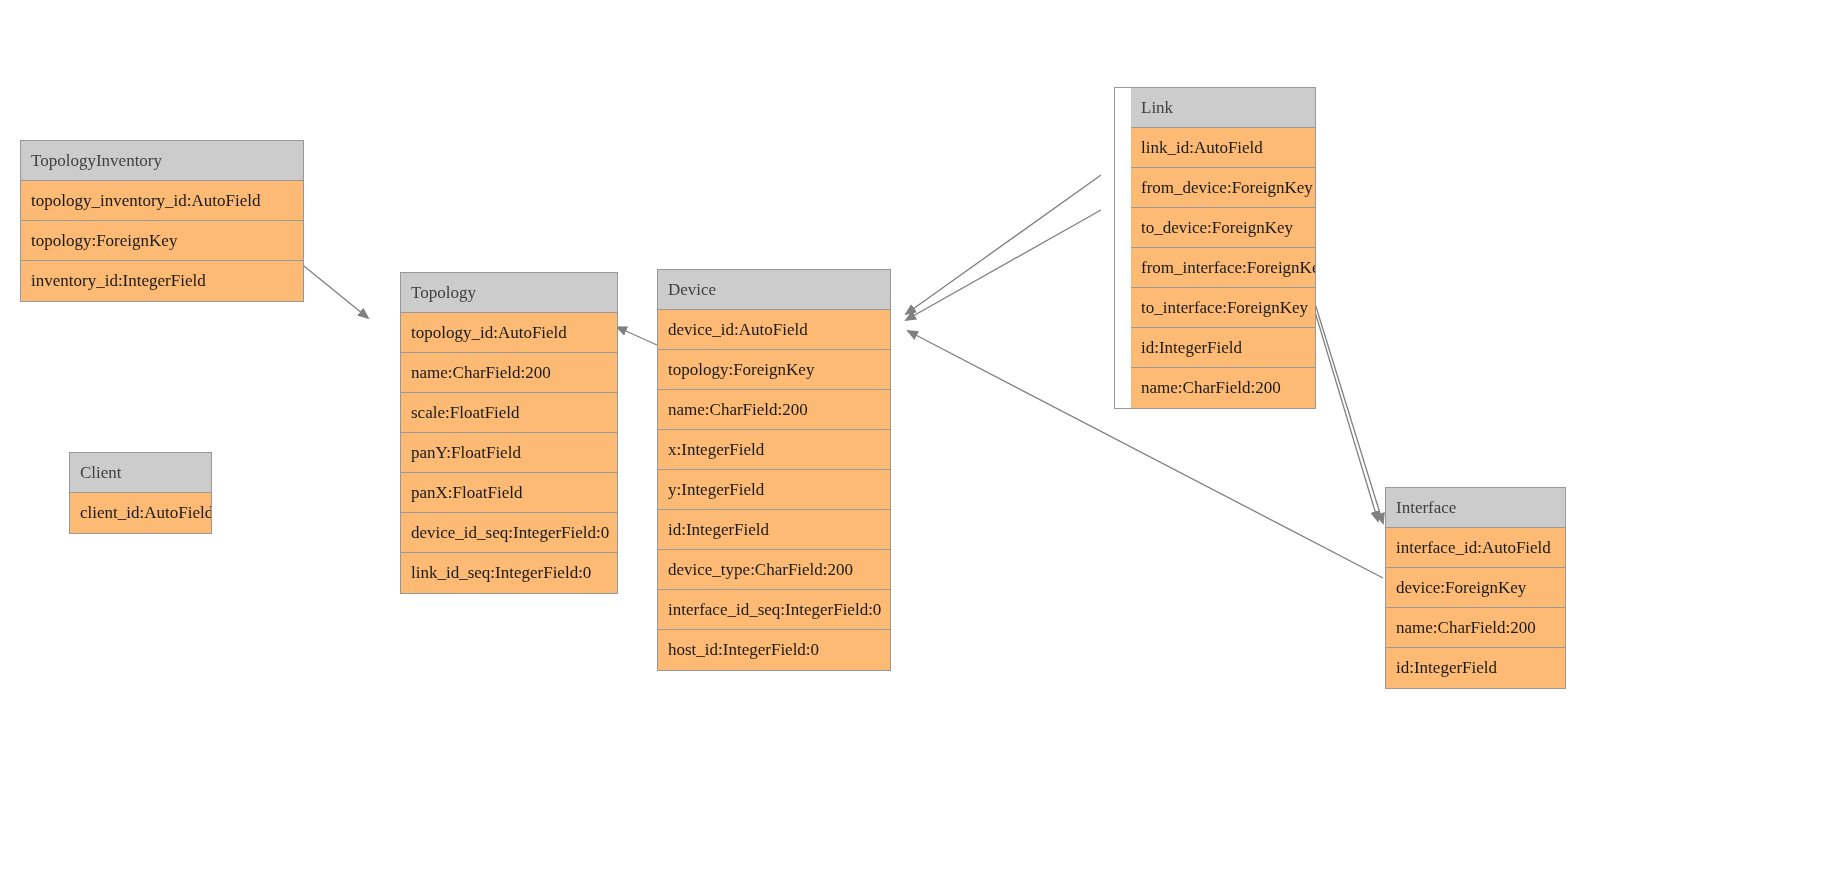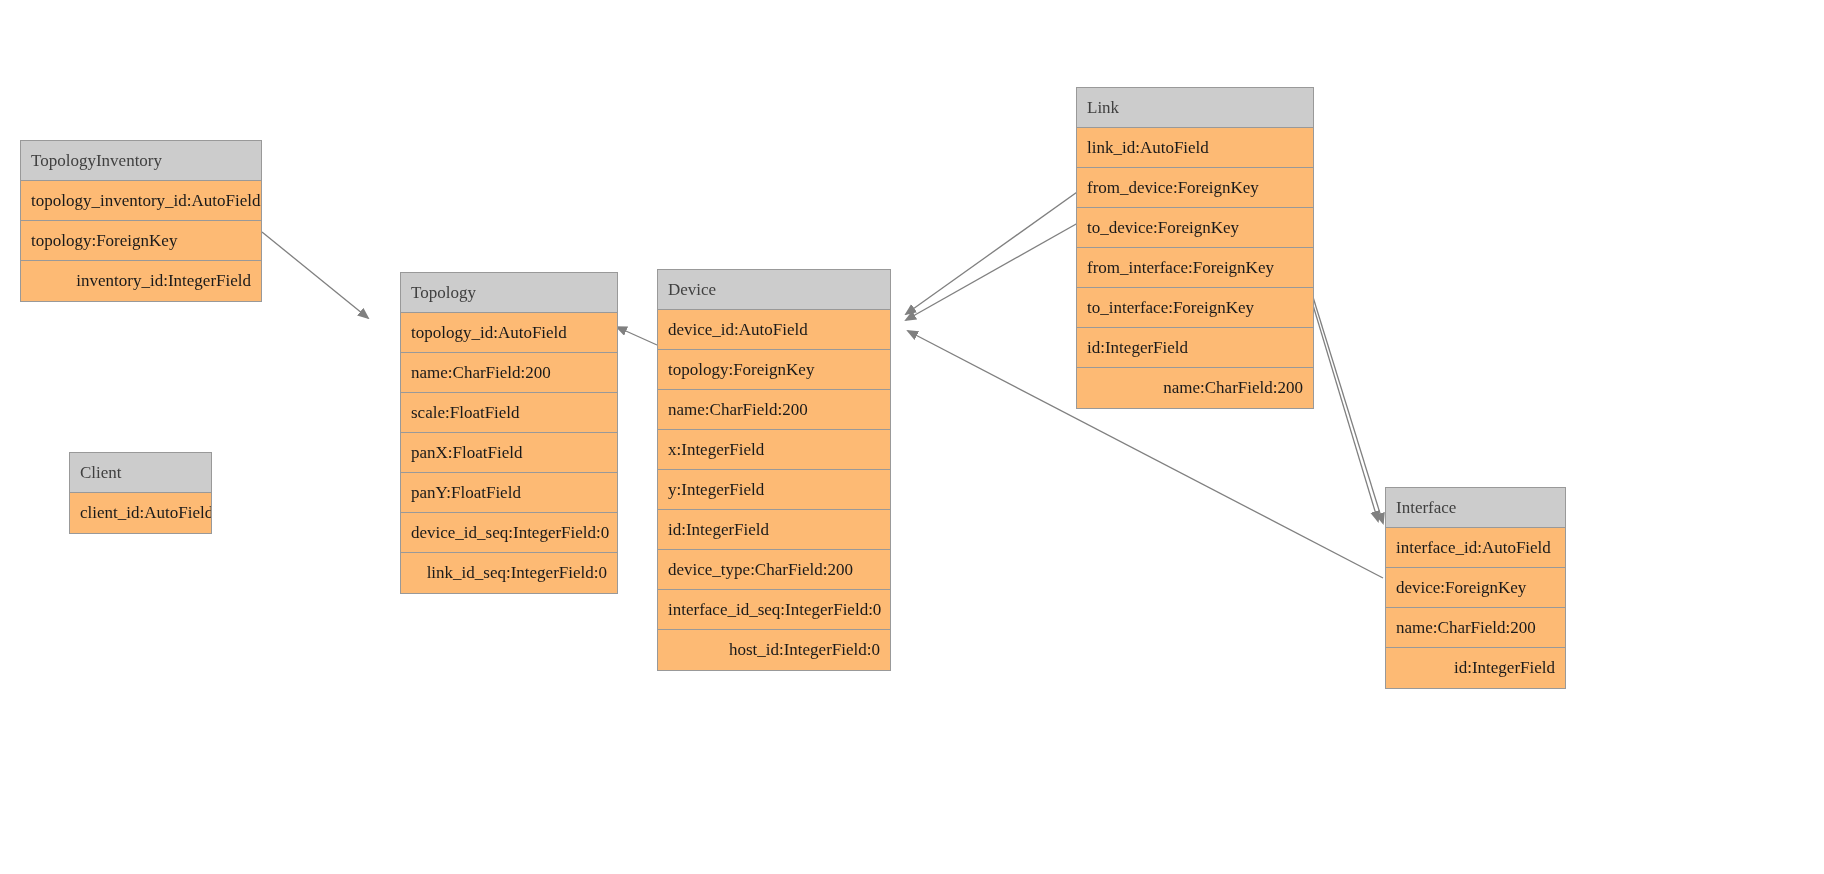--- a/index.html
+++ b/index.html
@@ -49,21 +49,20 @@
     border-bottom: 1px solid #999999;
     font-size: 17px;
     line-height: 40px;
     height: 40px;
     padding: 0 10px;
     white-space: nowrap;
     overflow: hidden;
   }
   .entity .field.last {
     border-bottom: none;
-    text-align: right;
   }
 </style>
 </head>
 <body>
 
 <div id="canvas">
 
   <svg class="edges" viewBox="0 0 1824 874">
     <defs>
       <marker id="arrow" markerWidth="12" markerHeight="12" refX="10" refY="5" orient="auto" markerUnits="userSpaceOnUse">
@@ -74,57 +73,57 @@
       <path d="M262,232 L368,318" marker-end="url(#arrow)"></path>
       <path d="M657,345 L617,327" marker-end="url(#arrow)"></path>
       <path d="M1101,175 L906,314" marker-end="url(#arrow)"></path>
       <path d="M1101,210 L906,320" marker-end="url(#arrow)"></path>
       <path d="M1297,252 L1378,521" marker-end="url(#arrow)"></path>
       <path d="M1304,268 L1383,523" marker-end="url(#arrow)"></path>
       <path d="M1383,578 L908,331" marker-end="url(#arrow)"></path>
     </g>
   </svg>
 
-  <div class="entity" style="left:20px; top:140px; width:242px;">
+  <div class="entity" style="left:20px; top:140px; width:284px;">
     <div class="title">TopologyInventory</div>
     <div class="field">topology_inventory_id:AutoField</div>
     <div class="field">topology:ForeignKey</div>
     <div class="field last">inventory_id:IntegerField</div>
   </div>
 
   <div class="entity" style="left:69px; top:452px; width:143px;">
     <div class="title">Client</div>
     <div class="field last">client_id:AutoField</div>
   </div>
 
   <div class="entity" style="left:400px; top:272px; width:218px;">
     <div class="title">Topology</div>
     <div class="field">topology_id:AutoField</div>
     <div class="field">name:CharField:200</div>
     <div class="field">scale:FloatField</div>
+    <div class="field">panY:FloatField</div>
     <div class="field">panX:FloatField</div>
-    <div class="field">panY:FloatField</div>
     <div class="field">device_id_seq:IntegerField:0</div>
     <div class="field last">link_id_seq:IntegerField:0</div>
   </div>
 
   <div class="entity" style="left:657px; top:269px; width:234px;">
     <div class="title">Device</div>
     <div class="field">device_id:AutoField</div>
     <div class="field">topology:ForeignKey</div>
     <div class="field">name:CharField:200</div>
     <div class="field">x:IntegerField</div>
     <div class="field">y:IntegerField</div>
     <div class="field">id:IntegerField</div>
     <div class="field">device_type:CharField:200</div>
     <div class="field">interface_id_seq:IntegerField:0</div>
     <div class="field last">host_id:IntegerField:0</div>
   </div>
 
-  <div class="entity" style="left:1076px; top:87px; width:238px;">
+  <div class="entity" style="left:1114px; top:87px; width:202px;padding-left:16px;">
     <div class="title">Link</div>
     <div class="field">link_id:AutoField</div>
     <div class="field">from_device:ForeignKey</div>
     <div class="field">to_device:ForeignKey</div>
     <div class="field">from_interface:ForeignKey</div>
     <div class="field">to_interface:ForeignKey</div>
     <div class="field">id:IntegerField</div>
     <div class="field last">name:CharField:200</div>
   </div>
 

